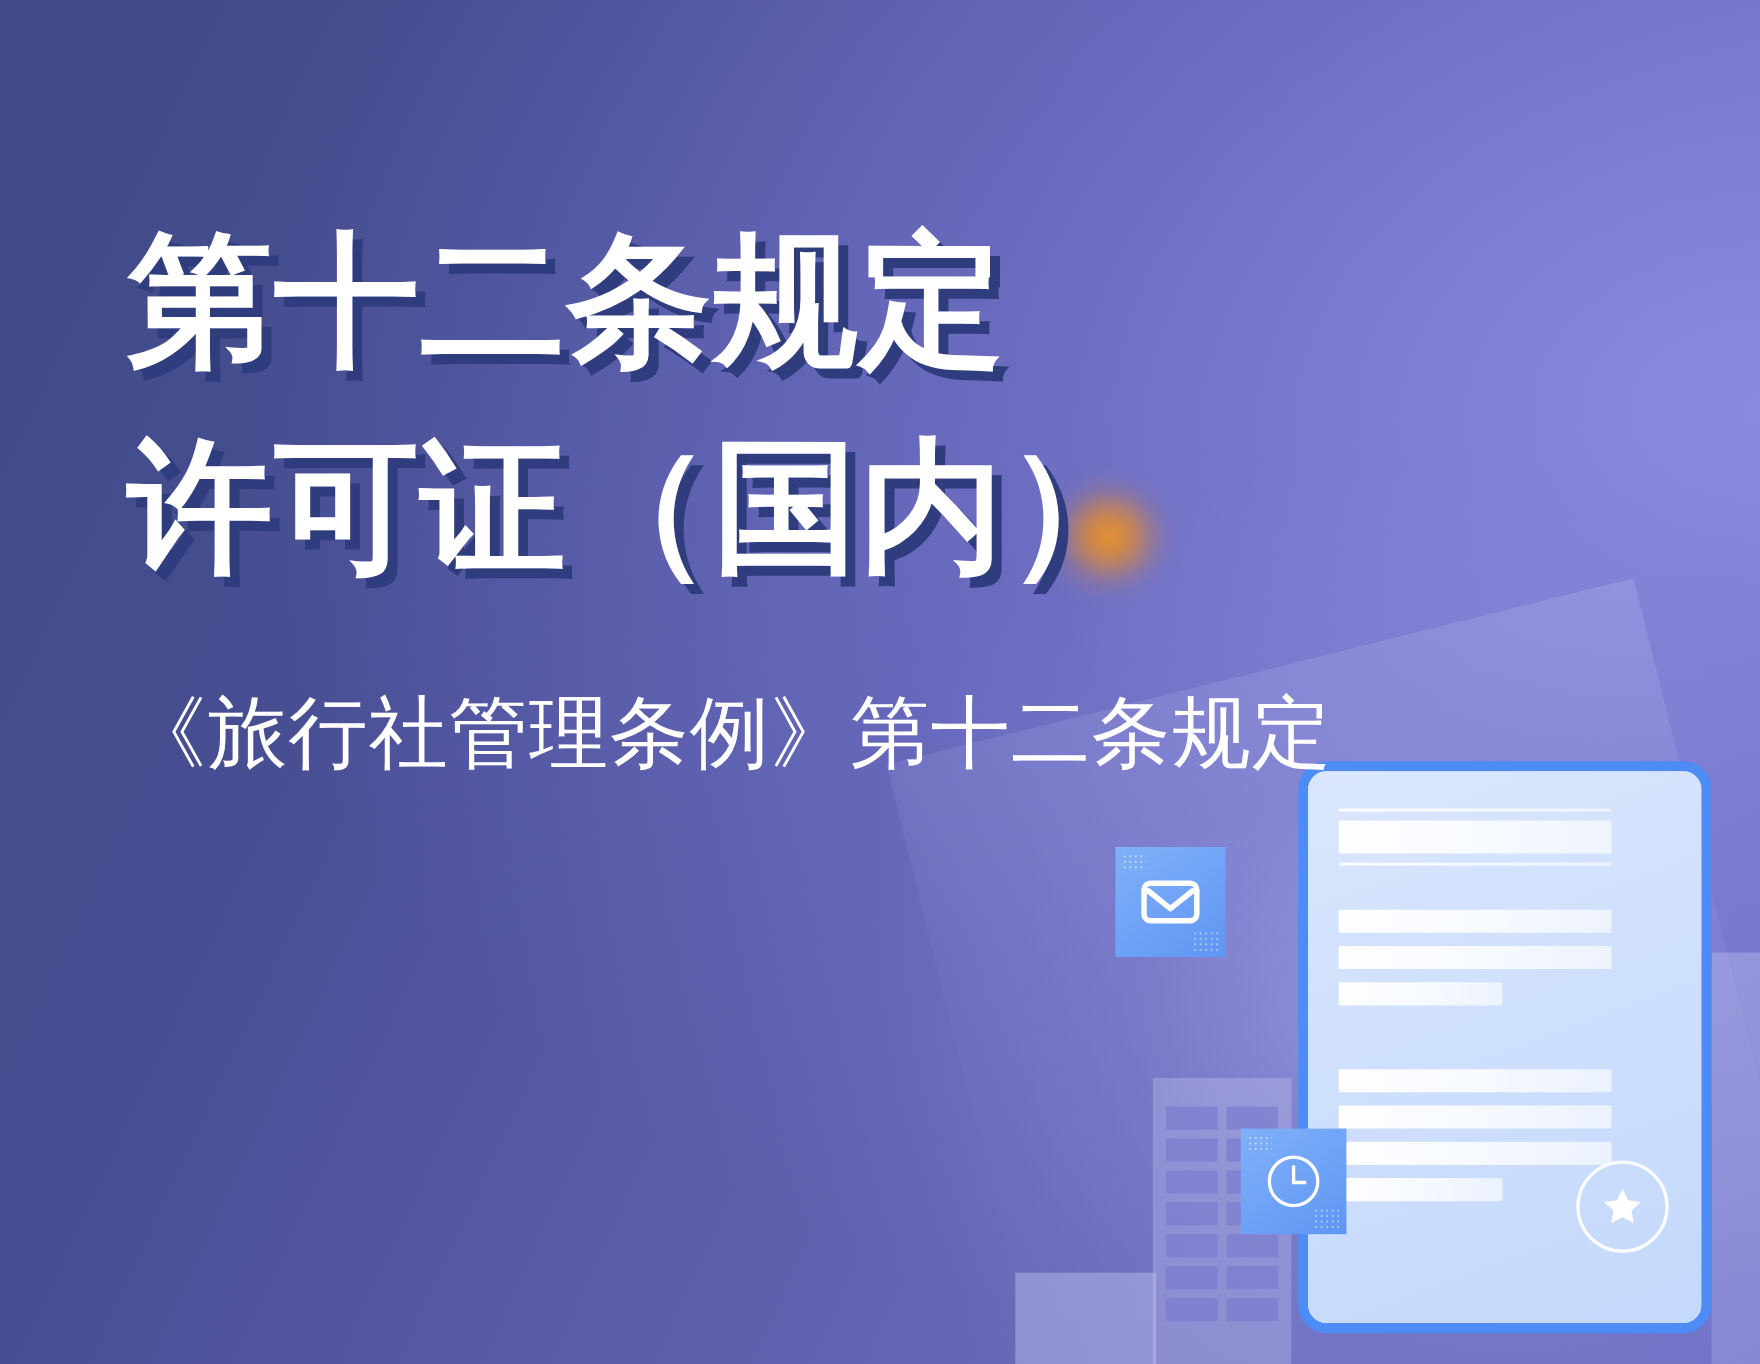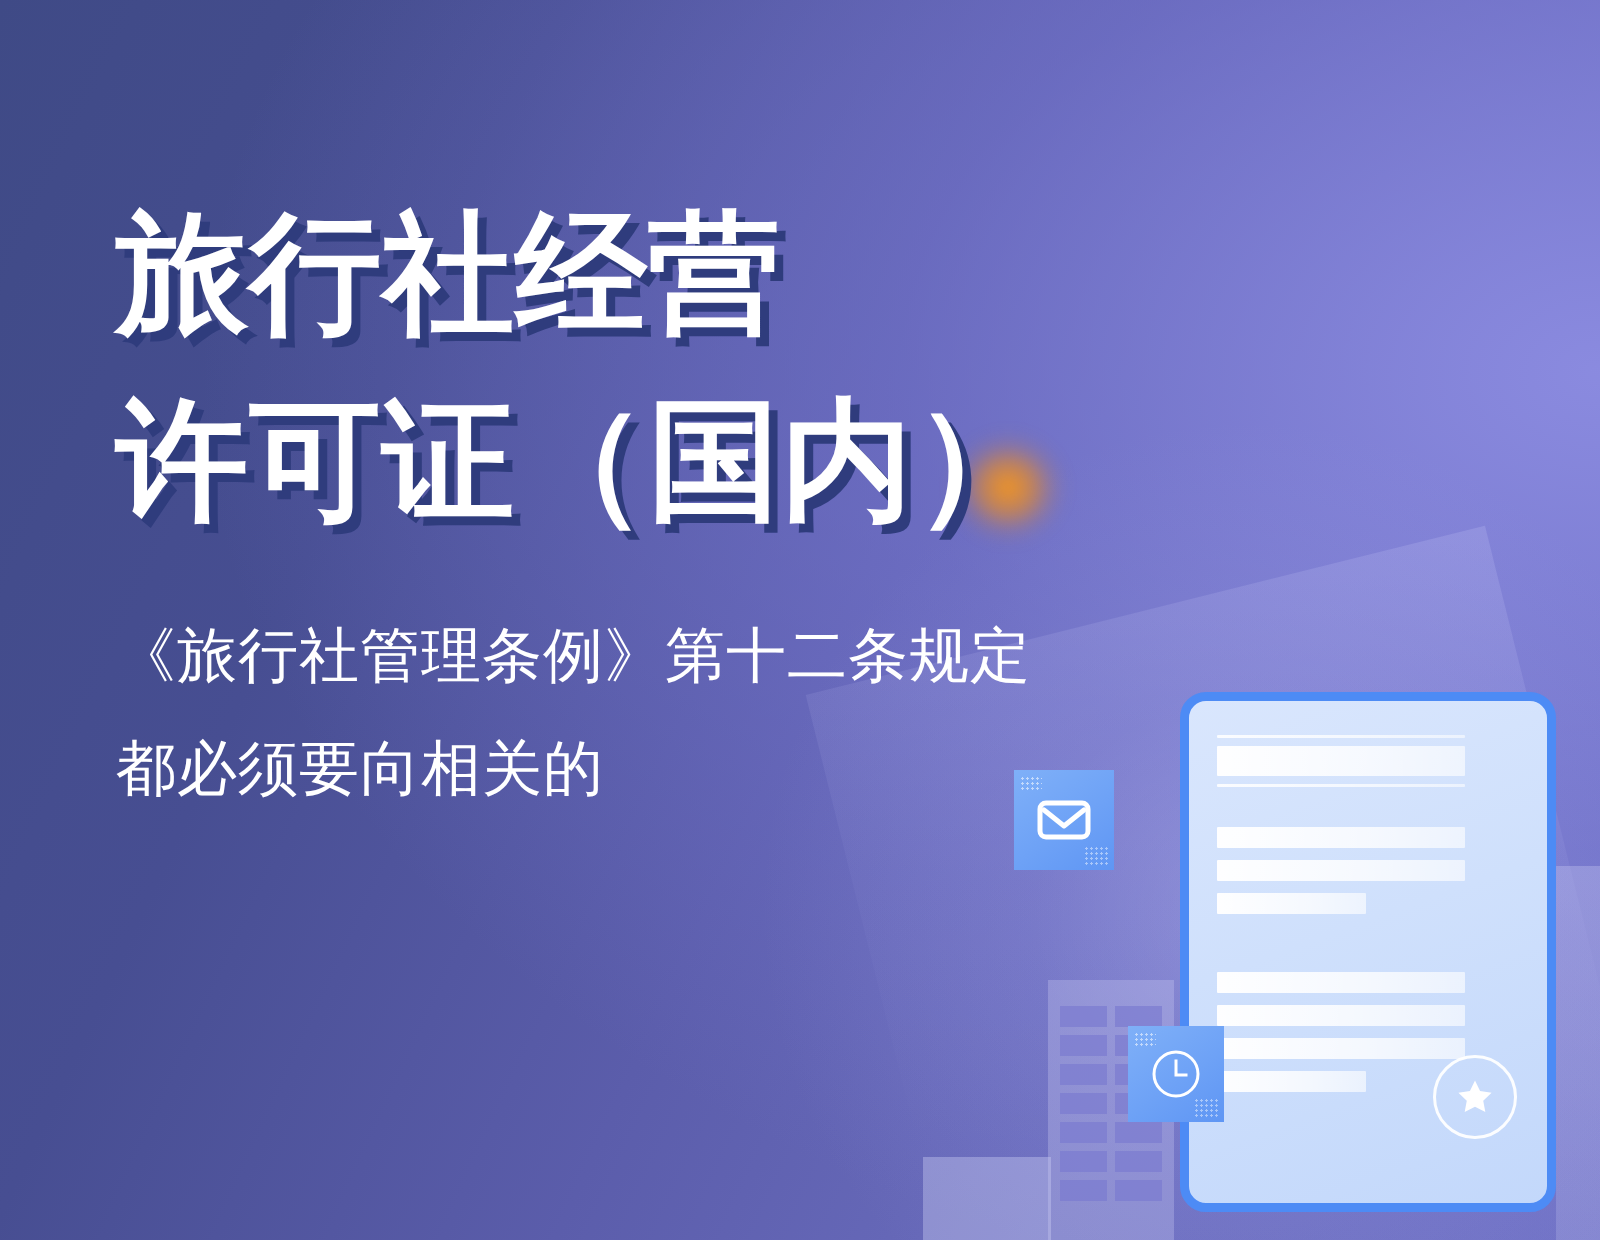--- a/index.html
+++ b/index.html
@@ -173,21 +173,21 @@
     text-shadow: 9px 9px 0 #2f3c7d;
     white-space: nowrap;
   }
   .headline .hl-line { display: block; }
 
   .body-copy {
     position: absolute;
     left: 116px;
     top: 600px;
     color: #ffffff;
-    font-size: 60px;
+    font-size: 72px;
     line-height: 1.88;
     font-weight: 400;
     letter-spacing: 1px;
     white-space: nowrap;
   }
   .body-copy .bd-line { display: block; }
 </style>
 </head>
 <body>
 
@@ -252,22 +252,21 @@
     <div class="tile-dots-br"></div>
     <svg width="56" height="56" viewBox="0 0 56 56" aria-hidden="true">
       <circle cx="28" cy="28" r="22" fill="none" stroke="#ffffff" stroke-width="3"></circle>
       <path d="M28 15 L28 29 L38 29" fill="none" stroke="#ffffff" stroke-width="3" stroke-linecap="square" stroke-linejoin="miter"></path>
     </svg>
   </div>
 
   <div class="orange-glow"></div>
 
   <div class="headline">
-    <span class="hl-line">旅行社经营</span>
+    <span class="hl-line">第十二条规定</span>
     <span class="hl-line">许可证（国内）</span>
   </div>
 
   <div class="body-copy">
     <span class="bd-line">《旅行社管理条例》第十二条规定</span>
-    <span class="bd-line">都必须要向相关的</span>
   </div>
 
 </div>
 
 </body></html>

